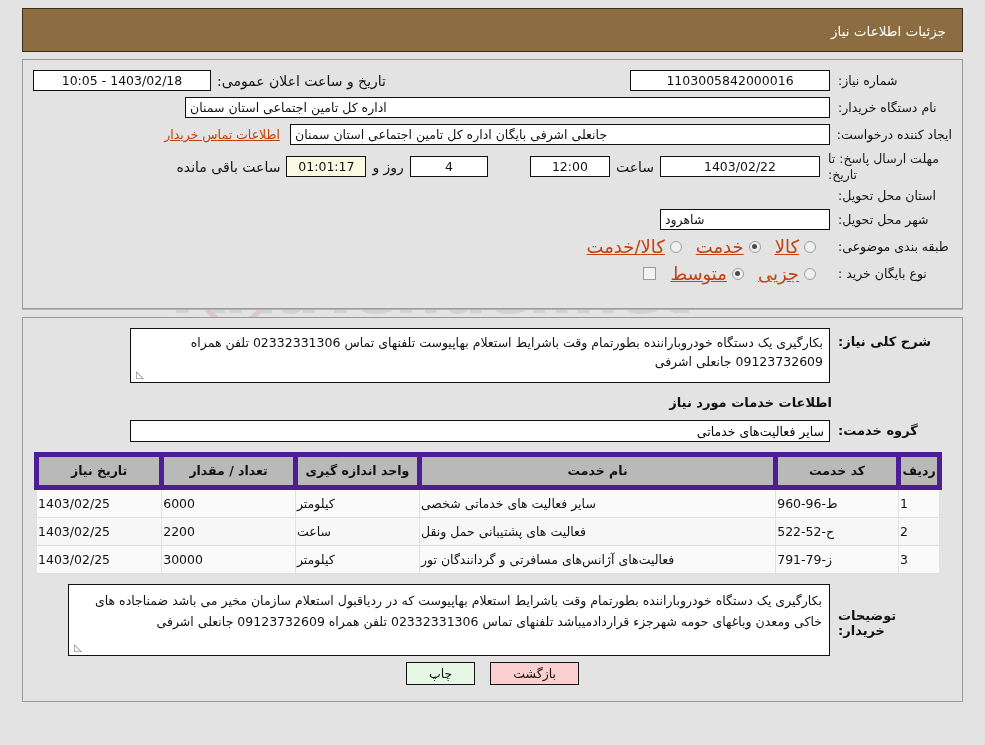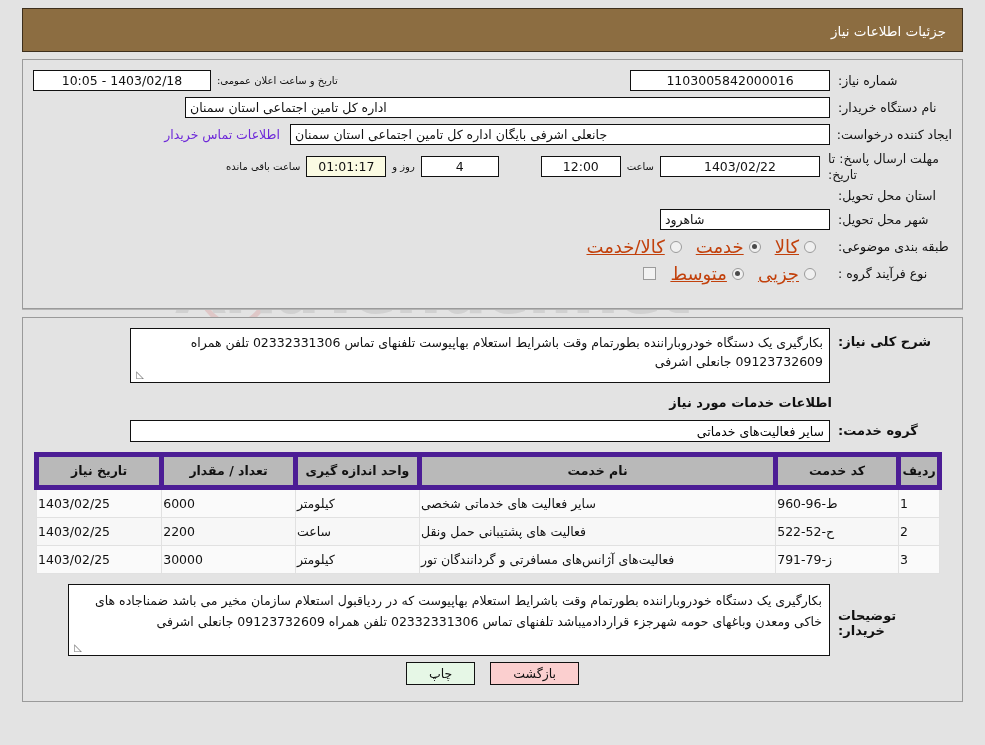--- a/index.html
+++ b/index.html
@@ -115,31 +115,32 @@
   .fld.yellow { background: #fbfbe3; }
 
   .w-num    { width: 200px; }
   .w-date   { width: 160px; }
   .w-small  { width: 78px; }
   .w-time   { width: 80px; }
   .w-city   { width: 170px; }
   .w-dt     { width: 178px; }
 
   .inline-txt {
-    font-size: 10px;
+    font-size: 14px;
     color: #111;
     margin: 0 6px;
     white-space: nowrap;
   }
   .link {
-    color: #6d28d9;
+    color: #c2410c;
     font-size: 12.5px;
     margin: 0 10px;
     cursor: pointer;
     white-space: nowrap;
+    text-decoration: underline;
   }
 
   
   .radio {
     width: 12px; height: 12px;
     border: 1px solid #9b9b9b;
     border-radius: 50%;
     background: #f0f0f0;
     display: inline-block;
     vertical-align: middle;
@@ -366,21 +367,21 @@
       <span class="lbl">طبقه بندی موضوعی:</span>
       <span class="radio"></span>
       <span class="radio-lbl">کالا</span>
       <span class="radio on"></span>
       <span class="radio-lbl">خدمت</span>
       <span class="radio"></span>
       <span class="radio-lbl">کالا/خدمت</span>
     </div>
 
     <div class="frow">
-      <span class="lbl">نوع فرآیند گروه :</span>
+      <span class="lbl">نوع بایگان خرید :</span>
       <span class="radio"></span>
       <span class="radio-lbl">جزیی</span>
       <span class="radio on"></span>
       <span class="radio-lbl">متوسط</span>
       <span class="chk"></span>
     </div>
   </div>
 
   <hr class="hr-sep">
 

